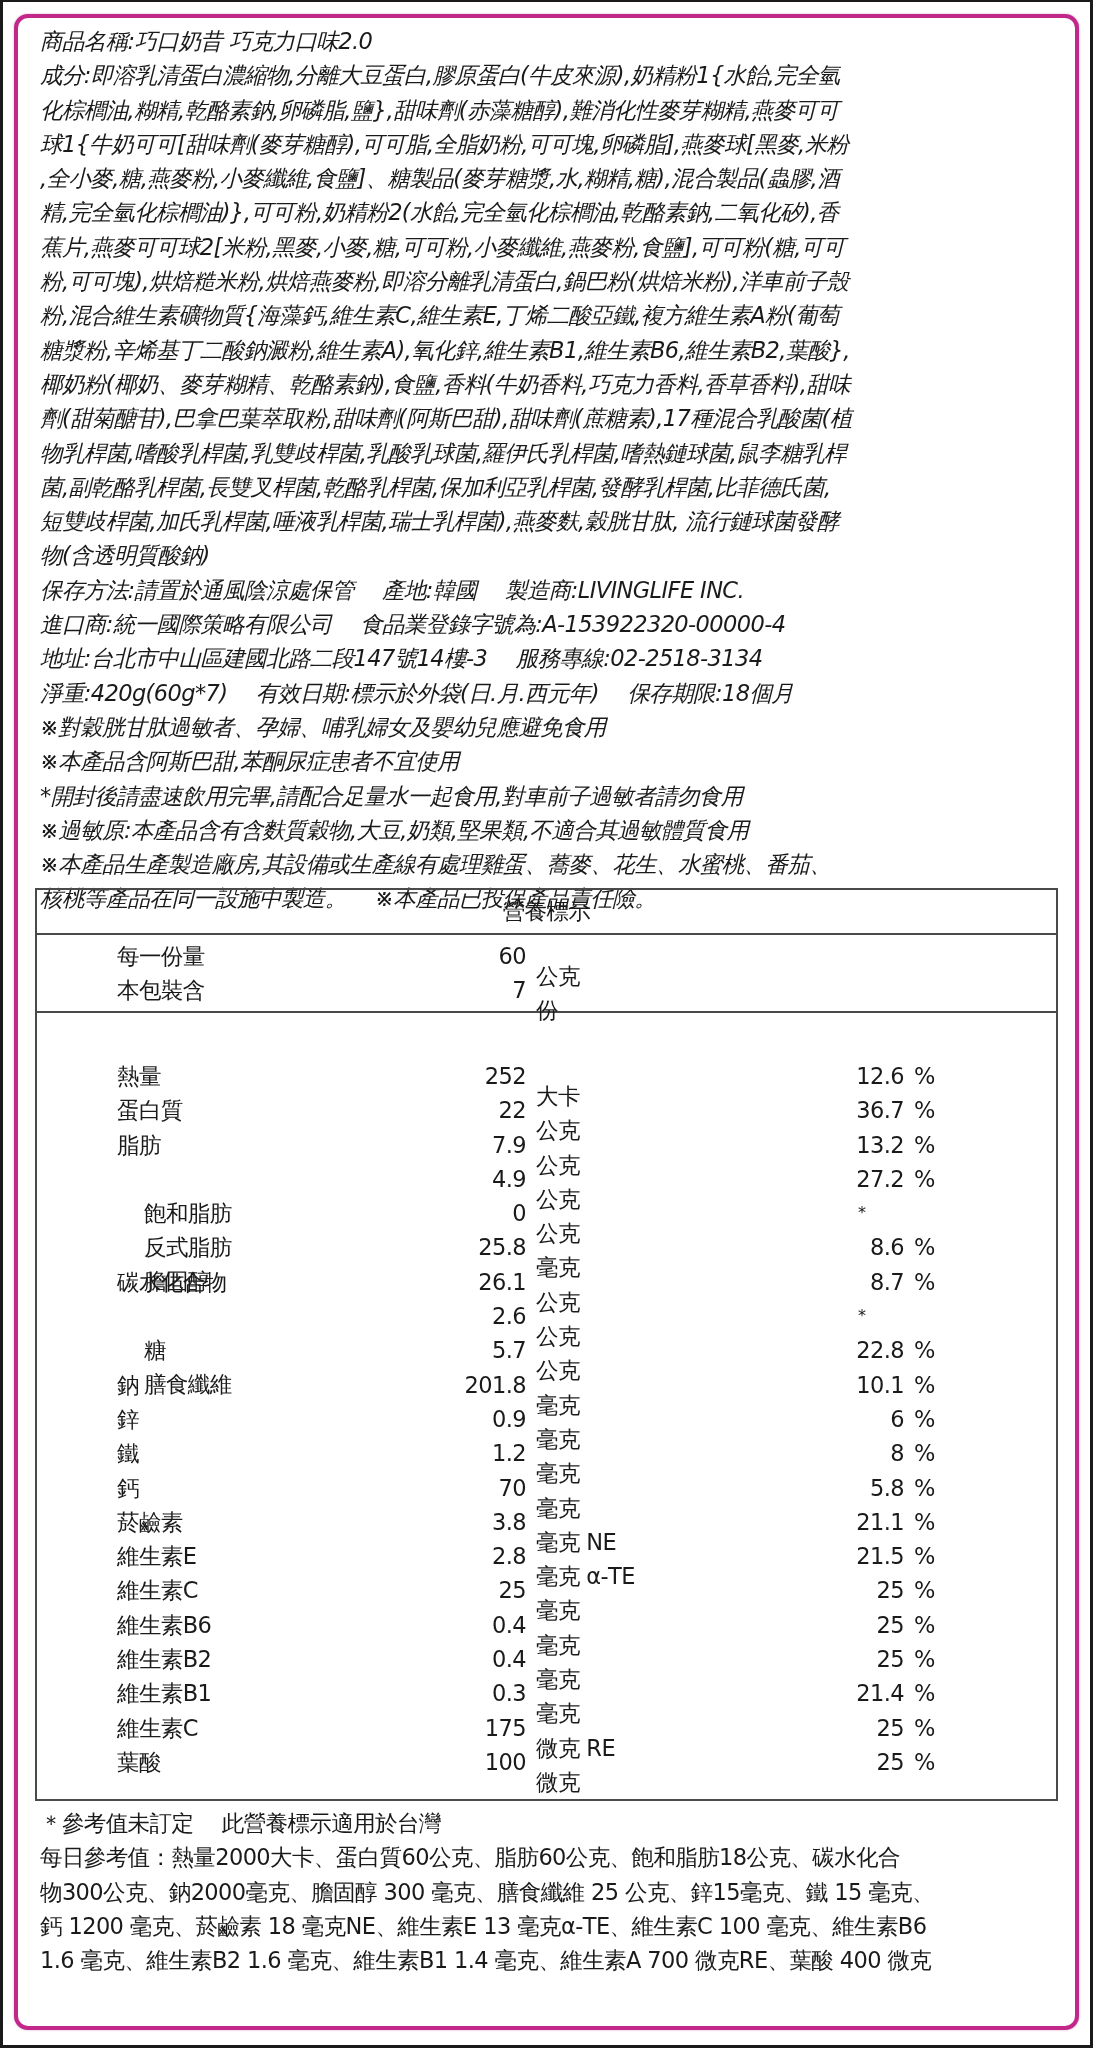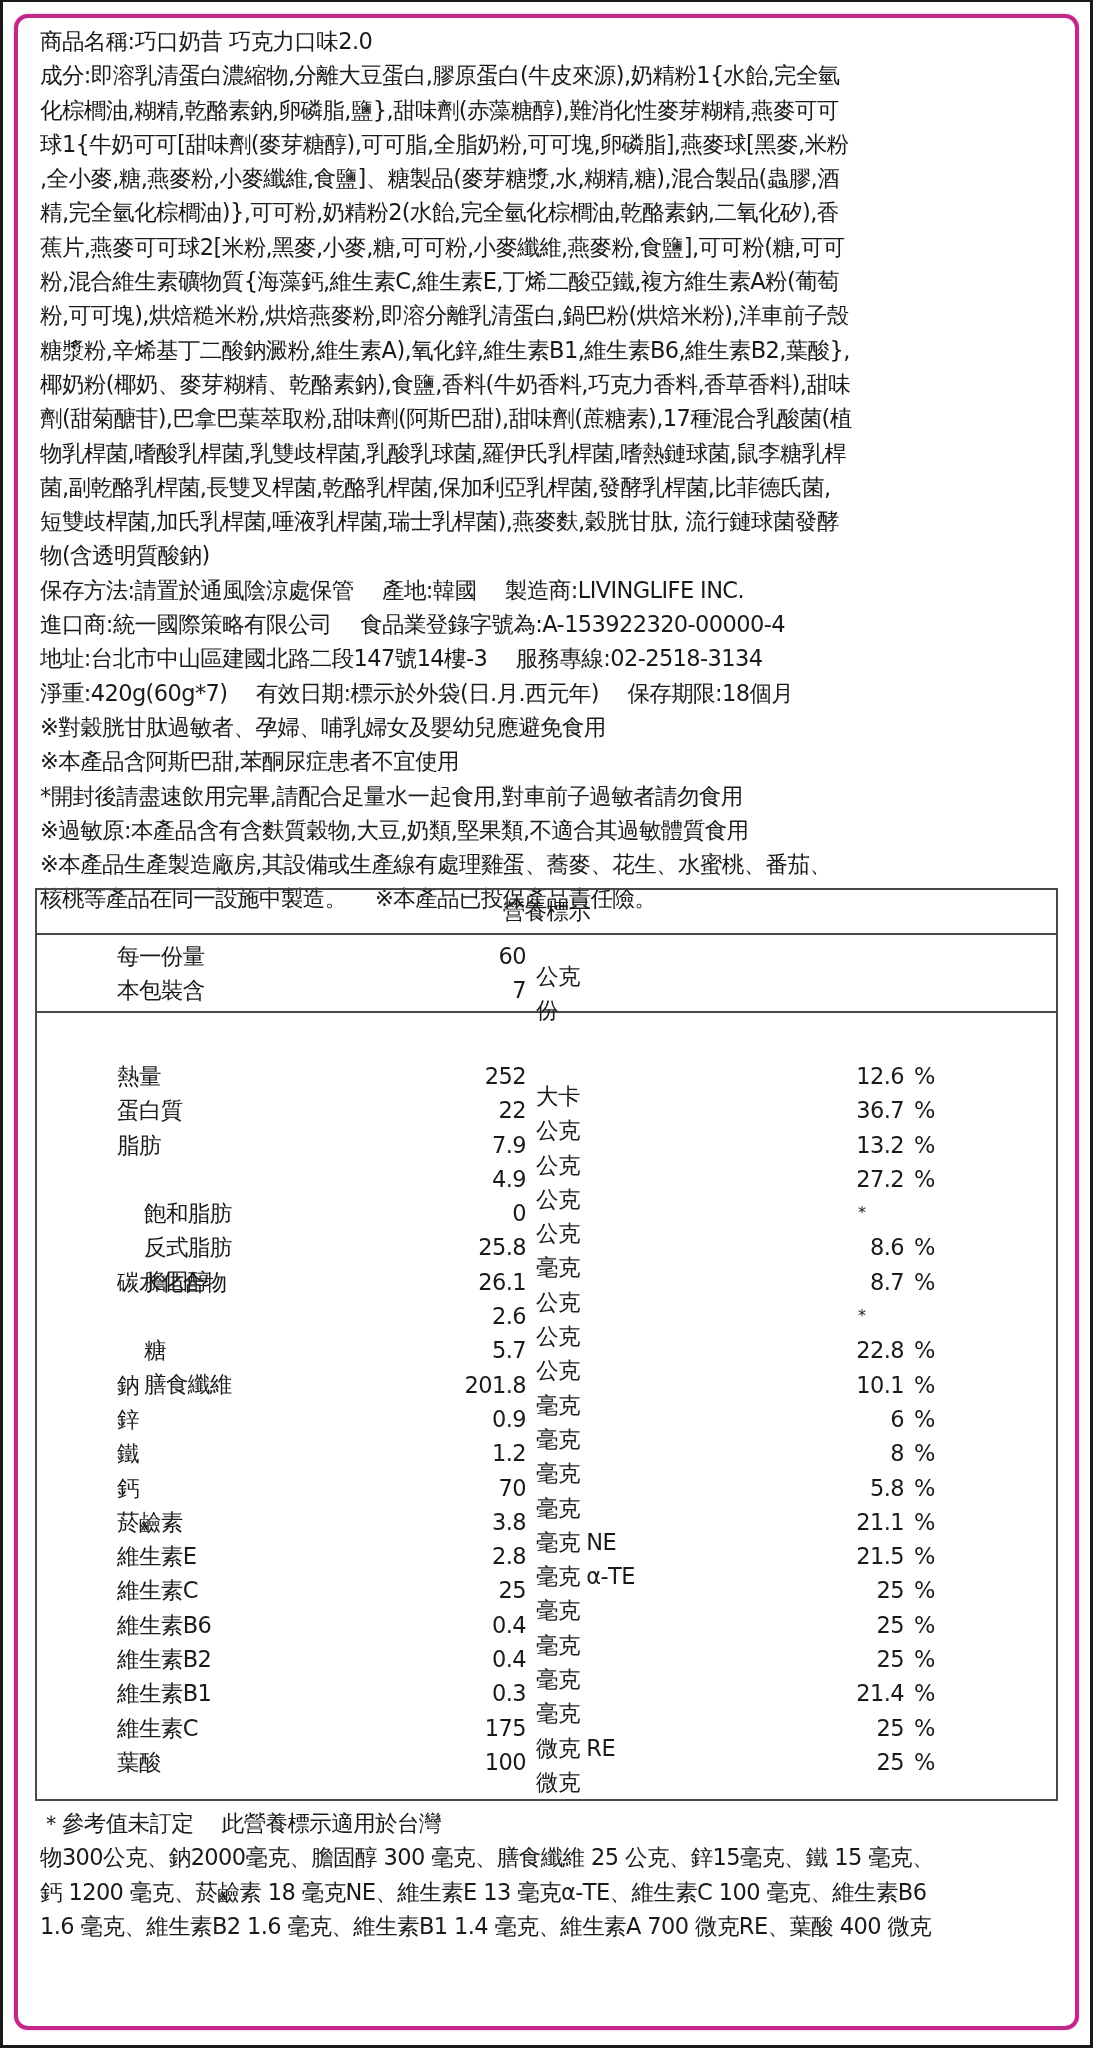--- a/index.html
+++ b/index.html
@@ -40,21 +40,21 @@
       width: 1030px;
       font-size: 22.5px;
       line-height: 34.3px;
       letter-spacing: -0.6px;
       white-space: nowrap;
     }
     .text-block .line {
       display: block;
       height: 34.3px;
     }
-    .info-block { top: 24px; }
+    .info-block { top: 24px; font-style: italic; }
     .footnote-block { top: 1806px; }
 
     .nutrition-table {
       position: absolute;
       left: 35px; top: 888px;
       width: 1023px; height: 913px;
       box-sizing: border-box;
       border: 2px solid #4a4a4a;
       font-size: 22.5px;
       letter-spacing: -0.6px;
@@ -144,22 +144,22 @@
 <div class="label-card"></div>
 
 <div class="text-block info-block">
   <span class="line">商品名稱:巧口奶昔 巧克力口味2.0</span>
   <span class="line">成分:即溶乳清蛋白濃縮物,分離大豆蛋白,膠原蛋白(牛皮來源),奶精粉1{水飴,完全氫</span>
   <span class="line">化棕櫚油,糊精,乾酪素鈉,卵磷脂,鹽},甜味劑(赤藻糖醇),難消化性麥芽糊精,燕麥可可</span>
   <span class="line">球1{牛奶可可[甜味劑(麥芽糖醇),可可脂,全脂奶粉,可可塊,卵磷脂],燕麥球[黑麥,米粉</span>
   <span class="line">,全小麥,糖,燕麥粉,小麥纖維,食鹽]、糖製品(麥芽糖漿,水,糊精,糖),混合製品(蟲膠,酒</span>
   <span class="line">精,完全氫化棕櫚油)},可可粉,奶精粉2(水飴,完全氫化棕櫚油,乾酪素鈉,二氧化矽),香</span>
   <span class="line">蕉片,燕麥可可球2[米粉,黑麥,小麥,糖,可可粉,小麥纖維,燕麥粉,食鹽],可可粉(糖,可可</span>
+  <span class="line">粉,可可塊),烘焙糙米粉,烘焙燕麥粉,即溶分離乳清蛋白,鍋巴粉(烘焙米粉),洋車前子殼</span>
   <span class="line">粉,混合維生素礦物質{海藻鈣,維生素C,維生素E,丁烯二酸亞鐵,複方維生素A粉(葡萄</span>
-  <span class="line">粉,可可塊),烘焙糙米粉,烘焙燕麥粉,即溶分離乳清蛋白,鍋巴粉(烘焙米粉),洋車前子殼</span>
   <span class="line">糖漿粉,辛烯基丁二酸鈉澱粉,維生素A),氧化鋅,維生素B1,維生素B6,維生素B2,葉酸},</span>
   <span class="line">椰奶粉(椰奶、麥芽糊精、乾酪素鈉),食鹽,香料(牛奶香料,巧克力香料,香草香料),甜味</span>
   <span class="line">劑(甜菊醣苷),巴拿巴葉萃取粉,甜味劑(阿斯巴甜),甜味劑(蔗糖素),17種混合乳酸菌(植</span>
   <span class="line">物乳桿菌,嗜酸乳桿菌,乳雙歧桿菌,乳酸乳球菌,羅伊氏乳桿菌,嗜熱鏈球菌,鼠李糖乳桿</span>
   <span class="line">菌,副乾酪乳桿菌,長雙叉桿菌,乾酪乳桿菌,保加利亞乳桿菌,發酵乳桿菌,比菲德氏菌,</span>
   <span class="line">短雙歧桿菌,加氏乳桿菌,唾液乳桿菌,瑞士乳桿菌),燕麥麩,穀胱甘肽, 流行鏈球菌發酵</span>
   <span class="line">物(含透明質酸鈉)</span>
   <span class="line">保存方法:請置於通風陰涼處保管　 產地:韓國　 製造商:LIVINGLIFE INC.</span>
   <span class="line">進口商:統一國際策略有限公司　 食品業登錄字號為:A-153922320-00000-4</span>
   <span class="line">地址:台北市中山區建國北路二段147號14樓-3　 服務專線:02-2518-3134</span>
@@ -333,16 +333,17 @@
         <span class="nt-amount">100</span>
         <span class="nt-unit">微克</span>
         <span class="nt-pct">25</span>
         <span class="nt-pct-sign">%</span>
       </div>
     </div>
 </div>
 
 <div class="text-block footnote-block">
   <span class="line">＊參考值未訂定　 此營養標示適用於台灣</span>
+  <span class="line">每日參考值：熱量2000大卡、蛋白質60公克、脂肪60公克、飽和脂肪18公克、碳水化合</span>
   <span class="line">物300公克、鈉2000毫克、膽固醇 300 毫克、膳食纖維 25 公克、鋅15毫克、鐵 15 毫克、</span>
   <span class="line">鈣 1200 毫克、菸鹼素 18 毫克NE、維生素E 13 毫克α-TE、維生素C 100 毫克、維生素B6</span>
   <span class="line">1.6 毫克、維生素B2 1.6 毫克、維生素B1 1.4 毫克、維生素A 700 微克RE、葉酸 400 微克</span>
 </div>
 
 </body></html>

